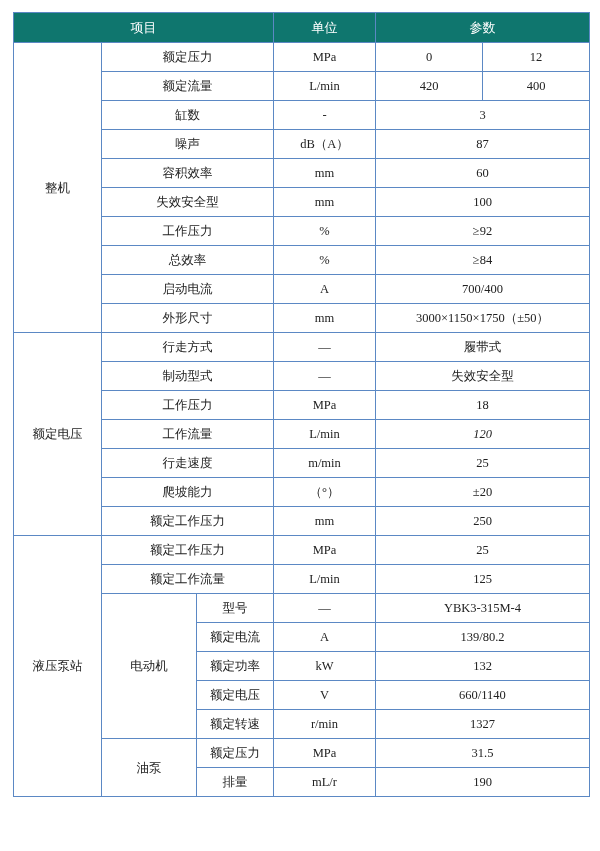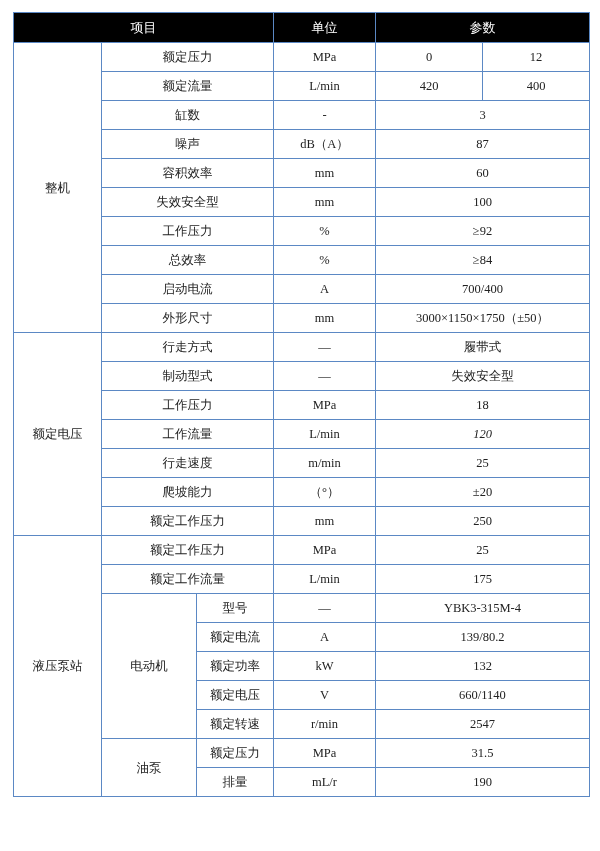--- a/index.html
+++ b/index.html
@@ -5,21 +5,21 @@
   html, body { margin: 0; padding: 0; background: #ffffff; }
   body { width: 600px; height: 851px; position: relative; overflow: hidden;
          font-family: "DejaVu Serif", "Liberation Serif", serif; color: #222; }
   table.spec { position: absolute; left: 13px; top: 12px; width: 576px;
                border-collapse: collapse; table-layout: fixed; }
   table.spec td, table.spec th {
     border: 1.5px solid #5b88c4; text-align: center; vertical-align: middle;
     padding: 0; font-size: 12.5px; font-weight: normal; height: 28px;
     line-height: 14px; white-space: nowrap; overflow: hidden;
   }
-  table.spec th { background: #000000; color: #ffffff; height: 29px; font-size: 13px;
+  table.spec th { background: #0f766e; color: #ffffff; height: 29px; font-size: 13px;
                   font-family: "DejaVu Sans", "Liberation Sans", sans-serif; border-color: #5b88c4; }
   td.cn { font-family: Liberation Serif, serif; font-size: 12.5px; }
   td.num { font-family: Liberation Serif, serif; font-size: 13px; }
   td.it { font-style: italic; }
 </style>
 </head>
 <body>
 
 <table class="spec">
   <colgroup>
@@ -130,21 +130,21 @@
 
   <tr>
     <td class="cn" rowspan="9">液压泵站</td>
     <td class="cn" colspan="2">额定工作压力</td>
     <td class="num">MPa</td>
     <td class="num" colspan="2">25</td>
   </tr>
   <tr>
     <td class="cn" colspan="2">额定工作流量</td>
     <td class="num">L/min</td>
-    <td class="num" colspan="2">175</td>
+    <td class="num" colspan="2">125</td>
   </tr>
   <tr>
     <td class="cn" rowspan="5">电动机</td>
     <td class="cn">型号</td>
     <td class="num">—</td>
     <td class="num" colspan="2">YBK3-315M-4</td>
   </tr>
   <tr>
     <td class="cn">额定电流</td>
     <td class="num">A</td>
@@ -156,21 +156,21 @@
     <td class="num" colspan="2">132</td>
   </tr>
   <tr>
     <td class="cn">额定电压</td>
     <td class="num">V</td>
     <td class="num" colspan="2">660/1140</td>
   </tr>
   <tr>
     <td class="cn">额定转速</td>
     <td class="num">r/min</td>
-    <td class="num" colspan="2">2547</td>
+    <td class="num" colspan="2">1327</td>
   </tr>
   <tr>
     <td class="cn" rowspan="2">油泵</td>
     <td class="cn">额定压力</td>
     <td class="num">MPa</td>
     <td class="num" colspan="2">31.5</td>
   </tr>
   <tr>
     <td class="cn">排量</td>
     <td class="num">mL/r</td>

